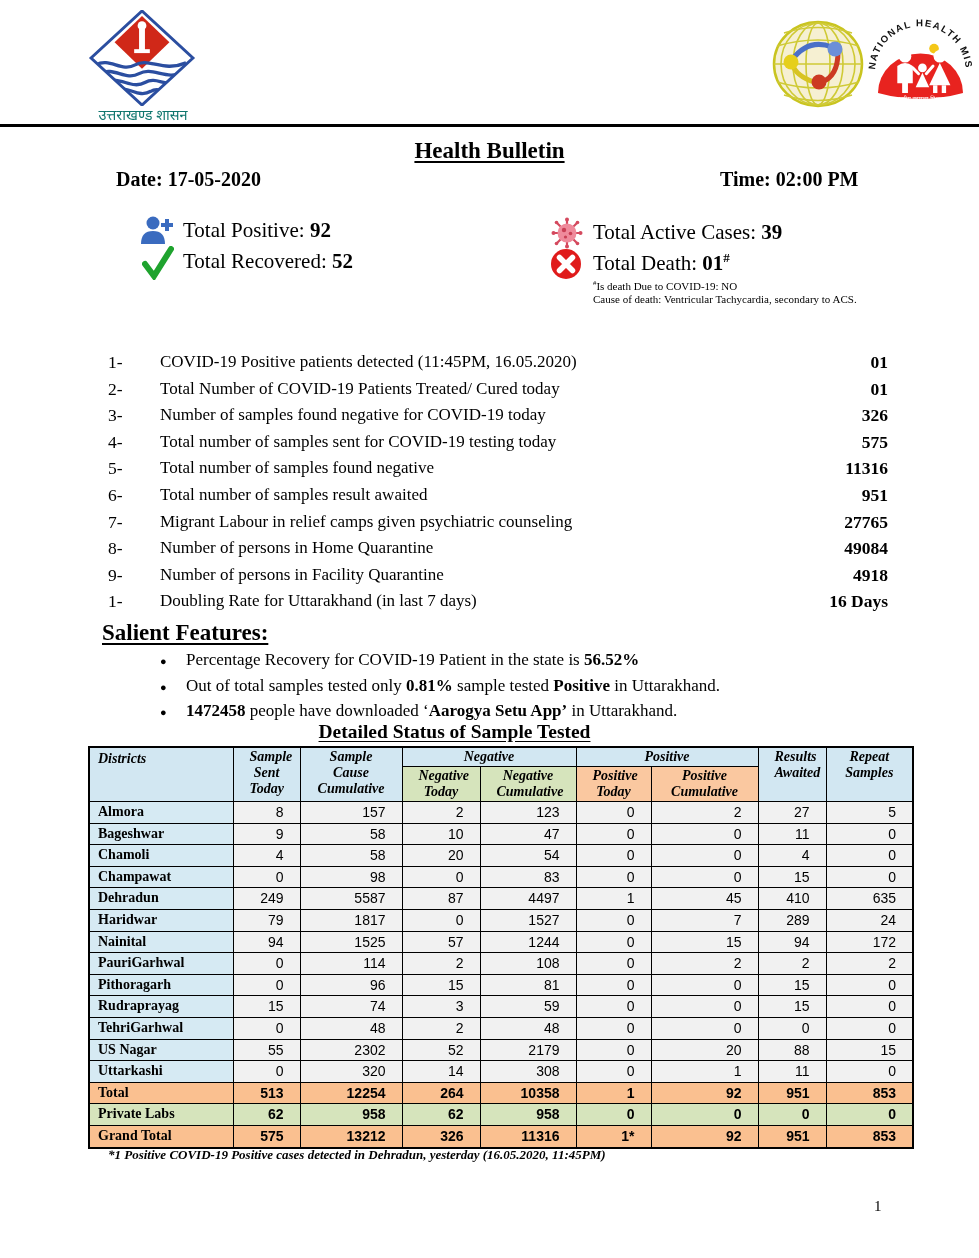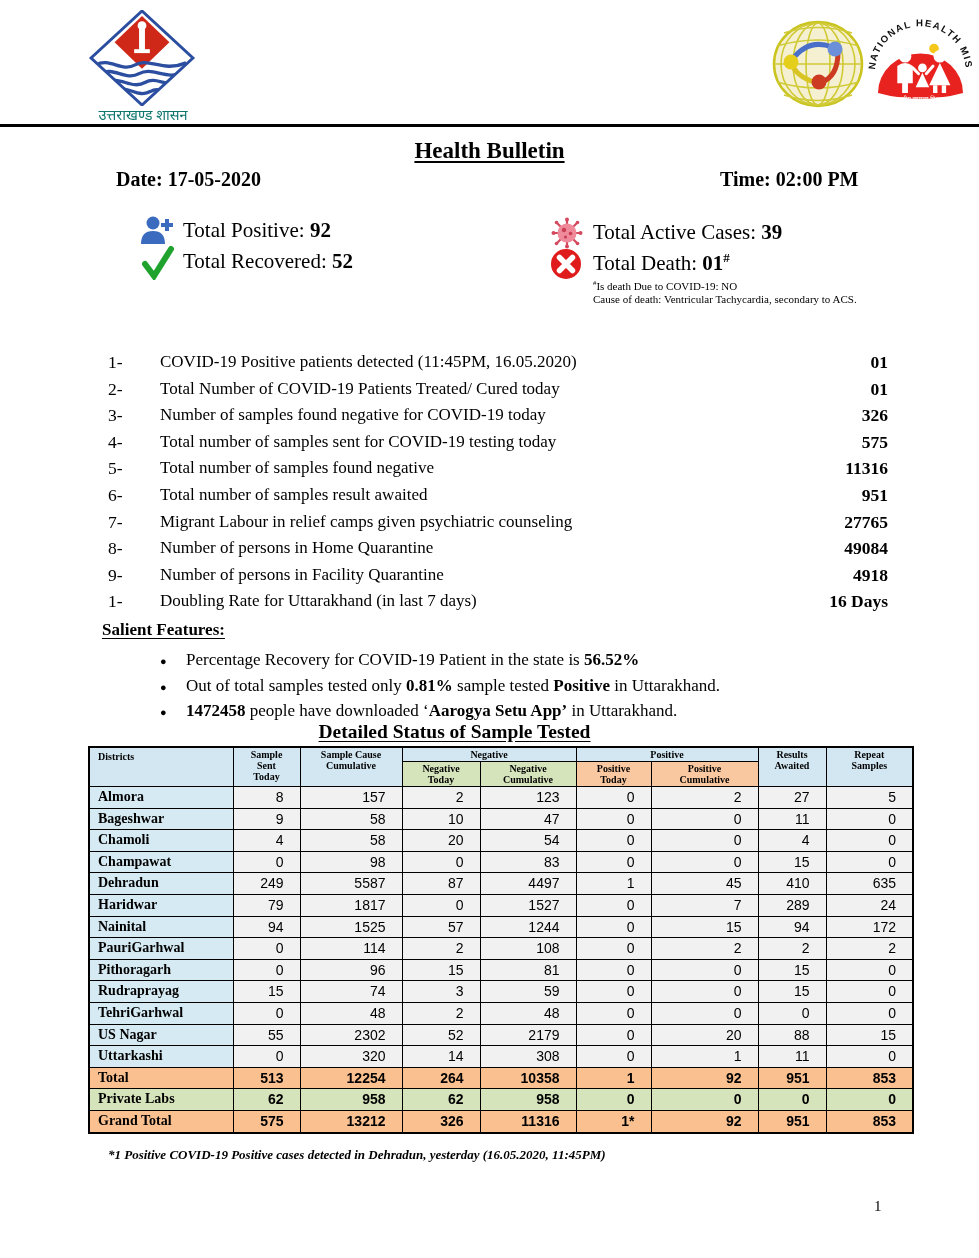--- a/index.html
+++ b/index.html
@@ -34,33 +34,33 @@
   #icon-xcircle{left:550px;top:248px;}
   #death-note{left:593px;top:279px;width:312px;font-size:11px;line-height:1.18;}
   sup{font-size:0.62em;}
   
   #stats-list{left:108px;top:349px;width:780px;}
   .sl-row{display:flex;height:26.6px;line-height:26.6px;font-size:17px;}
   .sl-num{width:52px;font-size:17.5px;}
   .sl-label{flex:1;}
   .sl-value{width:110px;text-align:right;font-weight:bold;font-size:17.5px;}
   
-  #salient-heading{left:102px;top:620px;font-size:17px;font-weight:bold;
+  #salient-heading{left:102px;top:620px;font-size:23px;font-weight:bold;
                    text-decoration:underline;text-underline-offset:3px;}
   #salient-bullets{left:160px;top:648px;width:720px;}
   .bullet-row{line-height:24.7px;font-size:17px;}
   .bullet-dot{display:inline-block;width:26px;font-size:15px;}
   
   #table-title{left:0;top:721px;width:909px;text-align:center;font-size:19.5px;font-weight:bold;
                text-decoration:underline;text-underline-offset:3px;}
   #sample-table{left:88px;top:746px;width:824px;border-collapse:collapse;table-layout:fixed;
                 border:2px solid #000;}
   #sample-table th,#sample-table td{border:1px solid #000;overflow:hidden;}
   #sample-table thead th{background:#D2E7F2;font-family:"Liberation Serif",serif;font-weight:bold;
-                         font-size:10px;text-align:center;vertical-align:top;padding:1px 16px;}
+                         font-size:14px;text-align:center;vertical-align:top;padding:1px 16px;font-style:italic;}
   th.h-districts{font-size:17px;text-align:left !important;padding-left:8px !important;padding-top:3px !important;}
   th.sub-neg{background:#D6E4BC !important;vertical-align:middle !important;}
   th.sub-pos{background:#FAC8A0 !important;vertical-align:middle !important;}
   #sample-table td{height:20.6px;padding:0;line-height:20.6px;font-size:14px;}
   td.dname{background:#D6EAF3;font-family:"Liberation Serif",serif;font-weight:bold;
            font-size:14.5px;text-align:left;padding-left:8px !important;}
   td.num{background:#F1F1F1;font-family:"Liberation Sans",sans-serif;text-align:right;
          padding-right:16px !important;}
   tr.total td,tr.grand td{background:#FAC090 !important;font-weight:bold;}
   tr.private td{background:#D6E4BC !important;font-weight:bold;}

